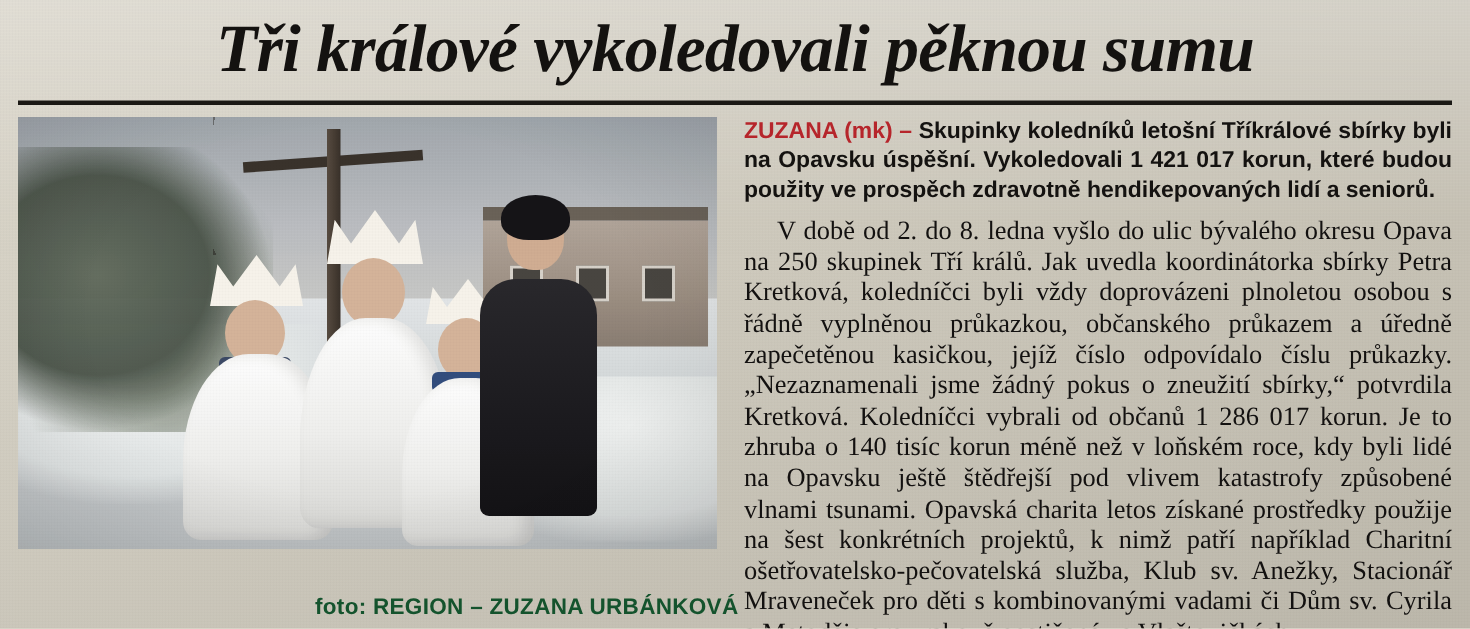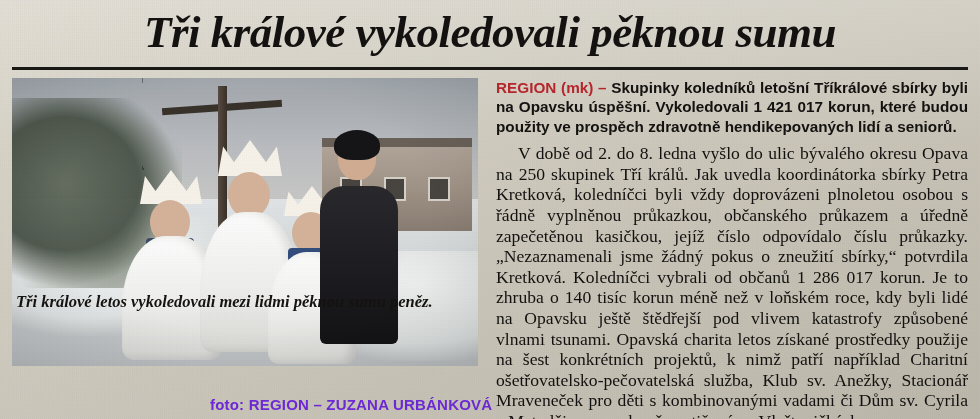--- a/index.html
+++ b/index.html
@@ -195,21 +195,21 @@
   }
   .photo-credit {
     position: absolute;
     left: 210px;
     top: 396px;
     width: 330px;
     font-family: "Liberation Sans", sans-serif;
     font-weight: bold;
     font-size: 15px;
     letter-spacing: 0.2px;
-    color: #6d28d9;
+    color: #14532d;
   }
   
   .text-col {
     position: absolute;
     left: 496px;
     top: 78px;
     width: 472px;
   }
   .lead {
     font-family: "Liberation Sans", sans-serif;
@@ -296,22 +296,21 @@
       <div class="adult">
         <div class="coat"></div>
         <div class="head"></div>
         <div class="hair"></div>
       </div>
 
       <div class="vignette"></div>
     </div>
   </div>
 
-  <div class="caption">Tři králové letos vykoledovali mezi lidmi pěknou sumu peněz.</div>
   <div class="photo-credit">foto: REGION – ZUZANA URBÁNKOVÁ</div>
 
   <div class="text-col">
-    <p class="lead"><span class="kicker">REGION (mk) –</span> <span>Skupinky koledníků letošní Tříkrálové sbírky byli na Opavsku úspěšní. Vykoledovali 1 421 017 korun, které budou použity ve prospěch zdravotně hendikepovaných lidí a seniorů.</span></p>
+    <p class="lead"><span class="kicker">ZUZANA (mk) –</span> <span>Skupinky koledníků letošní Tříkrálové sbírky byli na Opavsku úspěšní. Vykoledovali 1 421 017 korun, které budou použity ve prospěch zdravotně hendikepovaných lidí a seniorů.</span></p>
     <p class="body">V době od 2. do 8. ledna vyšlo do ulic bývalého okresu Opava na 250 skupinek Tří králů. Jak uvedla koordinátorka sbírky Petra Kretková, koledníčci byli vždy doprovázeni plnoletou osobou s řádně vyplněnou průkazkou, občanského průkazem a úředně zapečetěnou kasičkou, jejíž číslo odpovídalo číslu průkazky. „Nezaznamenali jsme žádný pokus o zneužití sbírky,“ potvrdila Kretková. Koledníčci vybrali od občanů 1 286 017 korun. Je to zhruba o 140 tisíc korun méně než v loňském roce, kdy byli lidé na Opavsku ještě štědřejší pod vlivem katastrofy způsobené vlnami tsunami. Opavská charita letos získané prostředky použije na šest konkrétních projektů, k nimž patří například Charitní ošetřovatelsko-pečovatelská služba, Klub sv. Anežky, Stacionář Mraveneček pro děti s kombinovanými vadami či Dům sv. Cyrila a Metoděje pro zrakově postižené ve Vlaštovičkách.</p>
   </div>
 
   <div class="noise"></div>
 </div>
 
 </body></html>

